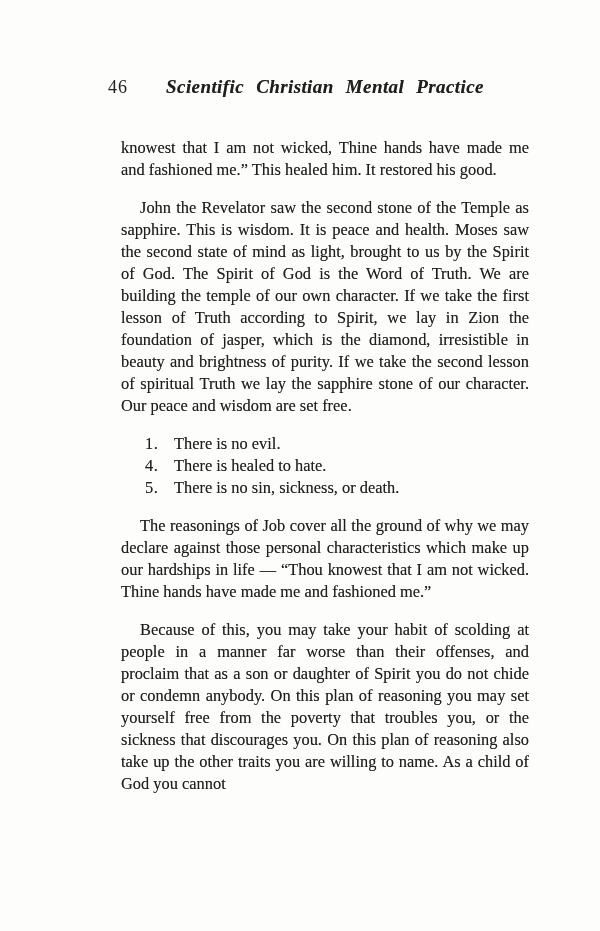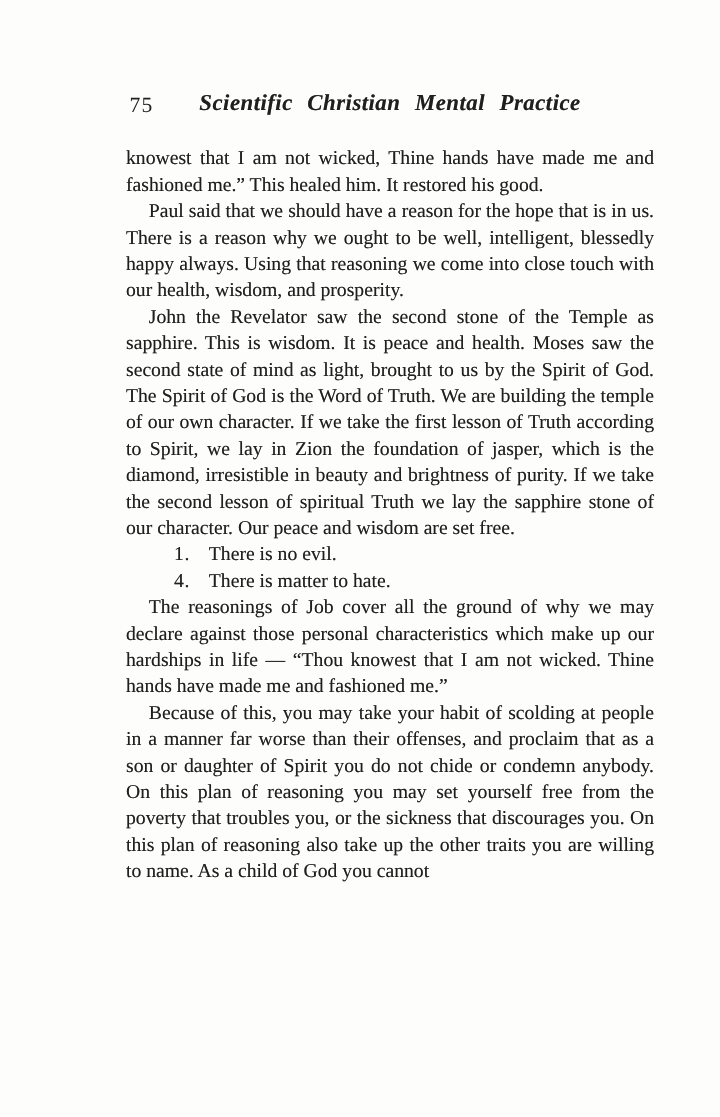--- a/index.html
+++ b/index.html
@@ -48,21 +48,21 @@
     position: absolute;
     top: 121px;
     left: 105px;
     width: 440px;
     font-size: 16.4px;
     line-height: 22px;
     text-align: justify;
     text-shadow: 0 0 0.35px rgba(20,20,20,0.5);
   }
   .para {
-    margin: 0;
+    margin: 16px;
     text-indent: 19px;
   }
   .para.first {
     text-indent: 0;
   }
   .numbered-list {
     margin: 0;
     text-align: left;
   }
   .list-item {
@@ -74,39 +74,41 @@
     width: 29px;
     letter-spacing: 0.5px;
   }
 </style>
 </head>
 <body>
 
 <div class="page">
 
   <header class="page-header">
-    <span class="page-number">75</span>
+    <span class="page-number">46</span>
     <span class="running-title">Scientific Christian Mental Practice</span>
   </header>
 
   <main class="page-body">
 
     <p class="para first">knowest that I am not wicked, Thine hands have made me and fashioned me.”  This healed him.  It restored his good.</p>
 
-    <p class="para">Paul said that we should have a reason for the hope that is in us.  There is a reason why we ought to be well, intelligent, blessedly happy always.  Using that reasoning we come into close touch with our health, wisdom, and prosperity.</p>
 
     <p class="para">John the Revelator saw the second stone of the Temple as sapphire.  This is wisdom.  It is peace and health.  Moses saw the second state of mind as light, brought to us by the Spirit of God.  The Spirit of God is the Word of Truth.  We are building the temple of our own character.  If we take the first lesson of Truth according to Spirit, we lay in Zion the foundation of jasper, which is the diamond, irresistible in beauty and brightness of purity.  If we take the second lesson of spiritual Truth we lay the sapphire stone of our character.  Our peace and wisdom are set free.</p>
 
 
     <div class="numbered-list">
       <div class="list-item">
         <span class="num">1.</span><span class="item-text">There is no evil.</span>
       </div>
       <div class="list-item">
-        <span class="num">4.</span><span class="item-text">There is matter to hate.</span>
+        <span class="num">4.</span><span class="item-text">There is healed to hate.</span>
+      </div>
+      <div class="list-item">
+        <span class="num">5.</span><span class="item-text">There is no sin, sickness, or death.</span>
       </div>
     </div>
 
     <p class="para">The reasonings of Job cover all the ground of why we may declare against those personal characteristics which make up our hardships in life — “Thou knowest that I am not wicked.  Thine hands have made me and fashioned me.”</p>
 
     <p class="para">Because of this, you may take your habit of scolding at people in a manner far worse than their offenses, and proclaim that as a son or daughter of Spirit you do not chide or condemn anybody.  On this plan of reasoning you may set yourself free from the poverty that troubles you, or the sickness that discourages you.  On this plan of reasoning also take up the other traits you are willing to name.  As a child of God you cannot</p>
 
   </main>
 
 </div>

